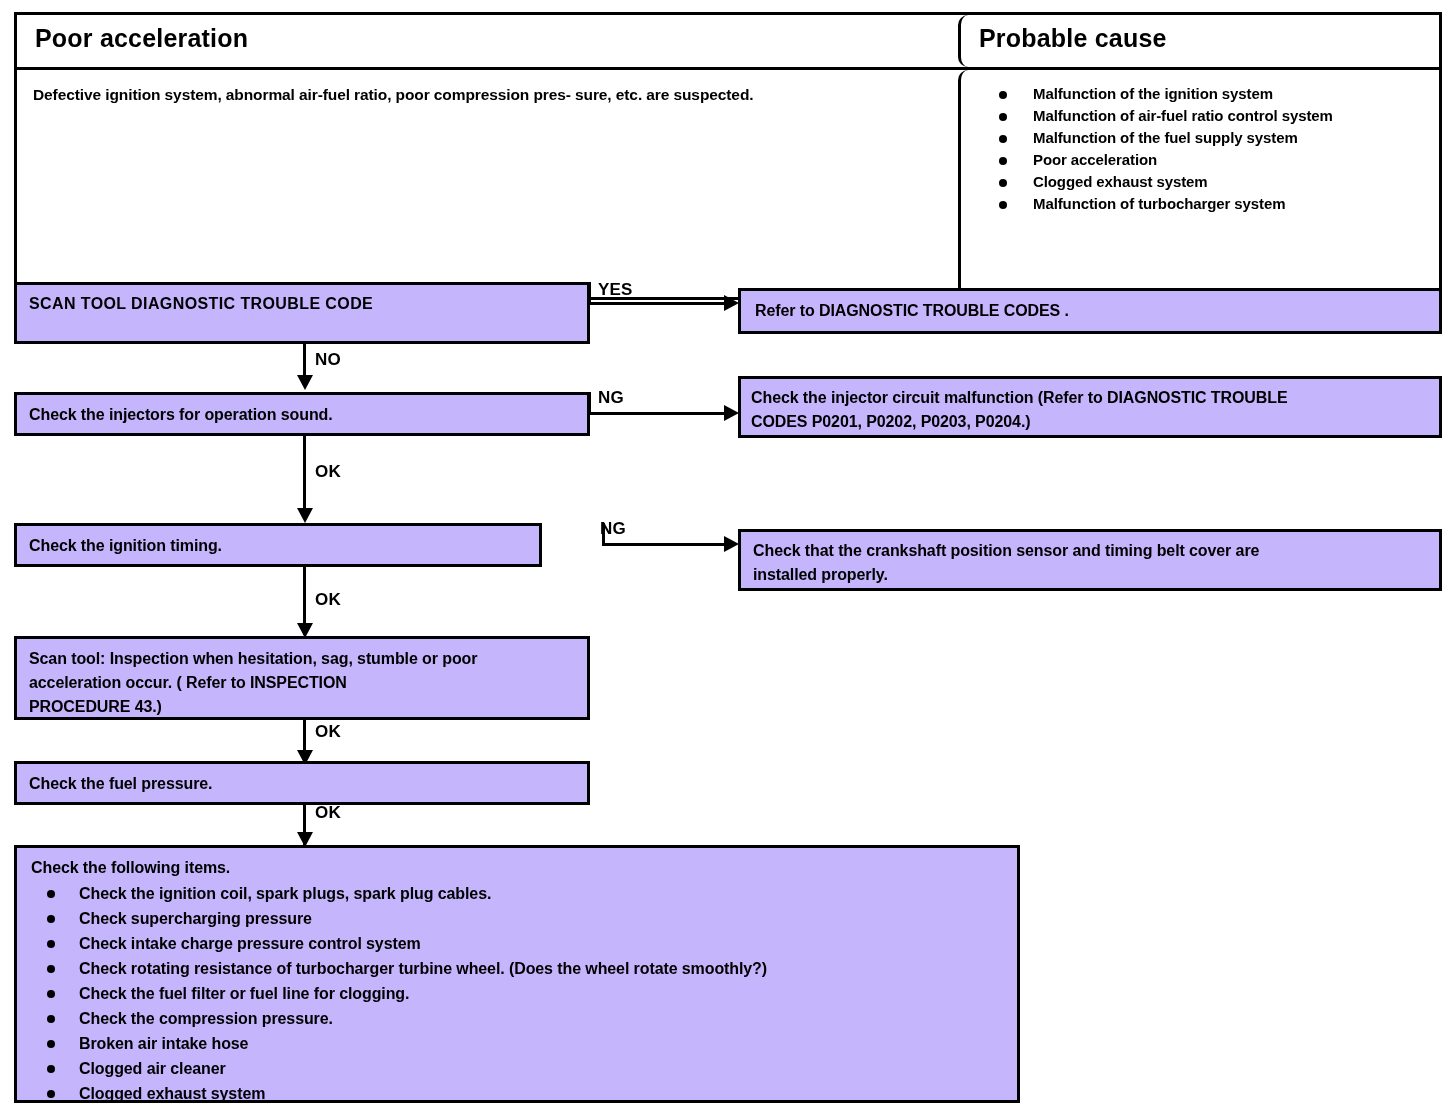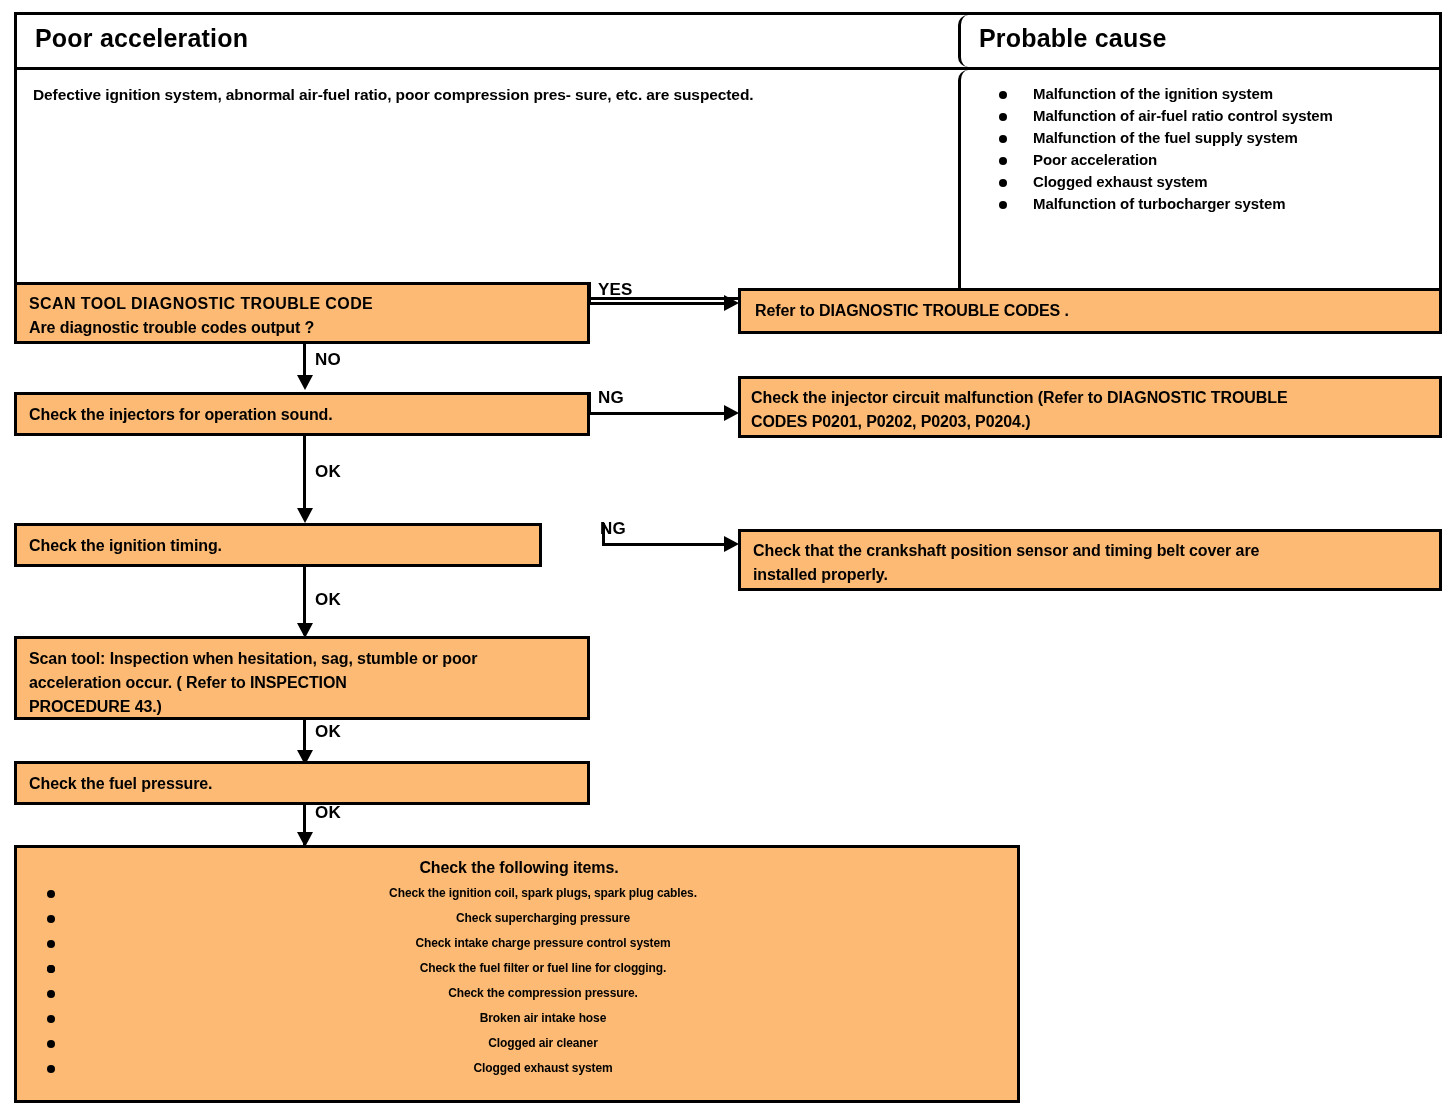--- a/index.html
+++ b/index.html
@@ -70,53 +70,52 @@
     width: 8px;
     height: 8px;
     background: #000;
     border-radius: 50%;
   }
 
   
   .fbox {
     position: absolute;
     border: 3px solid #000;
-    background: #fdba74;
+    background: #c4b5fd;
     box-sizing: border-box;
     font-size: 16px;
     font-weight: bold;
     letter-spacing: -0.1px;
     z-index: 3;
   }
   .fbox .line {
     display: block;
     line-height: 24px;
   }
   .fbox.pad { padding: 7px 10px 0 12px; }
 
   .t-caps { letter-spacing: 0.4px; }
 
   
   #box-final {
     padding: 8px 10px 8px 14px;
-    text-align: center;
   }
   #box-final .title {
     font-size: 16px;
     font-weight: bold;
     line-height: 24px;
     margin-bottom: 1px;
   }
   #box-final ul {
     list-style: none;
     margin: 0;
     padding: 0;
   }
   #box-final ul li {
-    font-size: 12px;
+    font-size: 16px;
     font-weight: bold;
     line-height: 25px;
     position: relative;
     padding-left: 48px;
     letter-spacing: -0.1px;
   }
   #box-final ul li .bullet {
     position: absolute;
     left: 16px;
     top: 9px;
@@ -194,21 +193,20 @@
           <li><span class="bullet"></span><span>Clogged exhaust system</span></li>
           <li><span class="bullet"></span><span>Malfunction of turbocharger system</span></li>
         </ul>
     </div>
   </div>
 
 </div>
 
 <div class="fbox pad" id="box-step1" style="left:14px; top:282px; width:576px; height:62px;">
   <span class="line t-caps">SCAN TOOL DIAGNOSTIC TROUBLE CODE</span>
-  <span class="line">Are diagnostic trouble codes output ?</span>
 </div>
 
 <div class="vline" style="left:588px; top:282px; height:22px;"></div>
 <div class="hline" style="left:588px; top:302px; width:140px;"></div>
 <div class="arrow-right" style="left:724px; top:295px;"></div>
 <div class="edge-label" style="left:598px; top:280px;">YES</div>
 
 <div class="fbox" id="box-yes-target" style="left:738px; top:288px; width:704px; height:46px; padding:8px 10px 0 14px;">
   <span class="line">Refer  to DIAGNOSTIC TROUBLE CODES .</span>
 </div>
@@ -270,20 +268,20 @@
 <div class="vline" style="left:303px; top:805px; height:42px;"></div>
 <div class="arrow-down" style="left:297px; top:832px;"></div>
 <div class="edge-label" style="left:315px; top:803px;">OK</div>
 
 <div class="fbox" id="box-final" style="left:14px; top:845px; width:1006px; height:258px;">
   <div class="title">Check the following items.</div>
   <ul id="final-list">
       <li><span class="bullet"></span><span>Check the ignition coil, spark plugs, spark plug cables.</span></li>
       <li><span class="bullet"></span><span>Check supercharging pressure</span></li>
       <li><span class="bullet"></span><span>Check intake charge pressure control system</span></li>
-      <li><span class="bullet"></span></li>
+      <li><span class="bullet"></span><span>Check rotating resistance of turbocharger turbine wheel. (Does the wheel rotate smoothly?)</span></li>
       <li><span class="bullet"></span><span>Check the fuel filter or fuel line for clogging.</span></li>
       <li><span class="bullet"></span><span>Check the compression pressure.</span></li>
       <li><span class="bullet"></span><span>Broken air intake hose</span></li>
       <li><span class="bullet"></span><span>Clogged air cleaner</span></li>
       <li><span class="bullet"></span><span>Clogged exhaust system</span></li>
     </ul>
 </div>
 
 </body></html>

